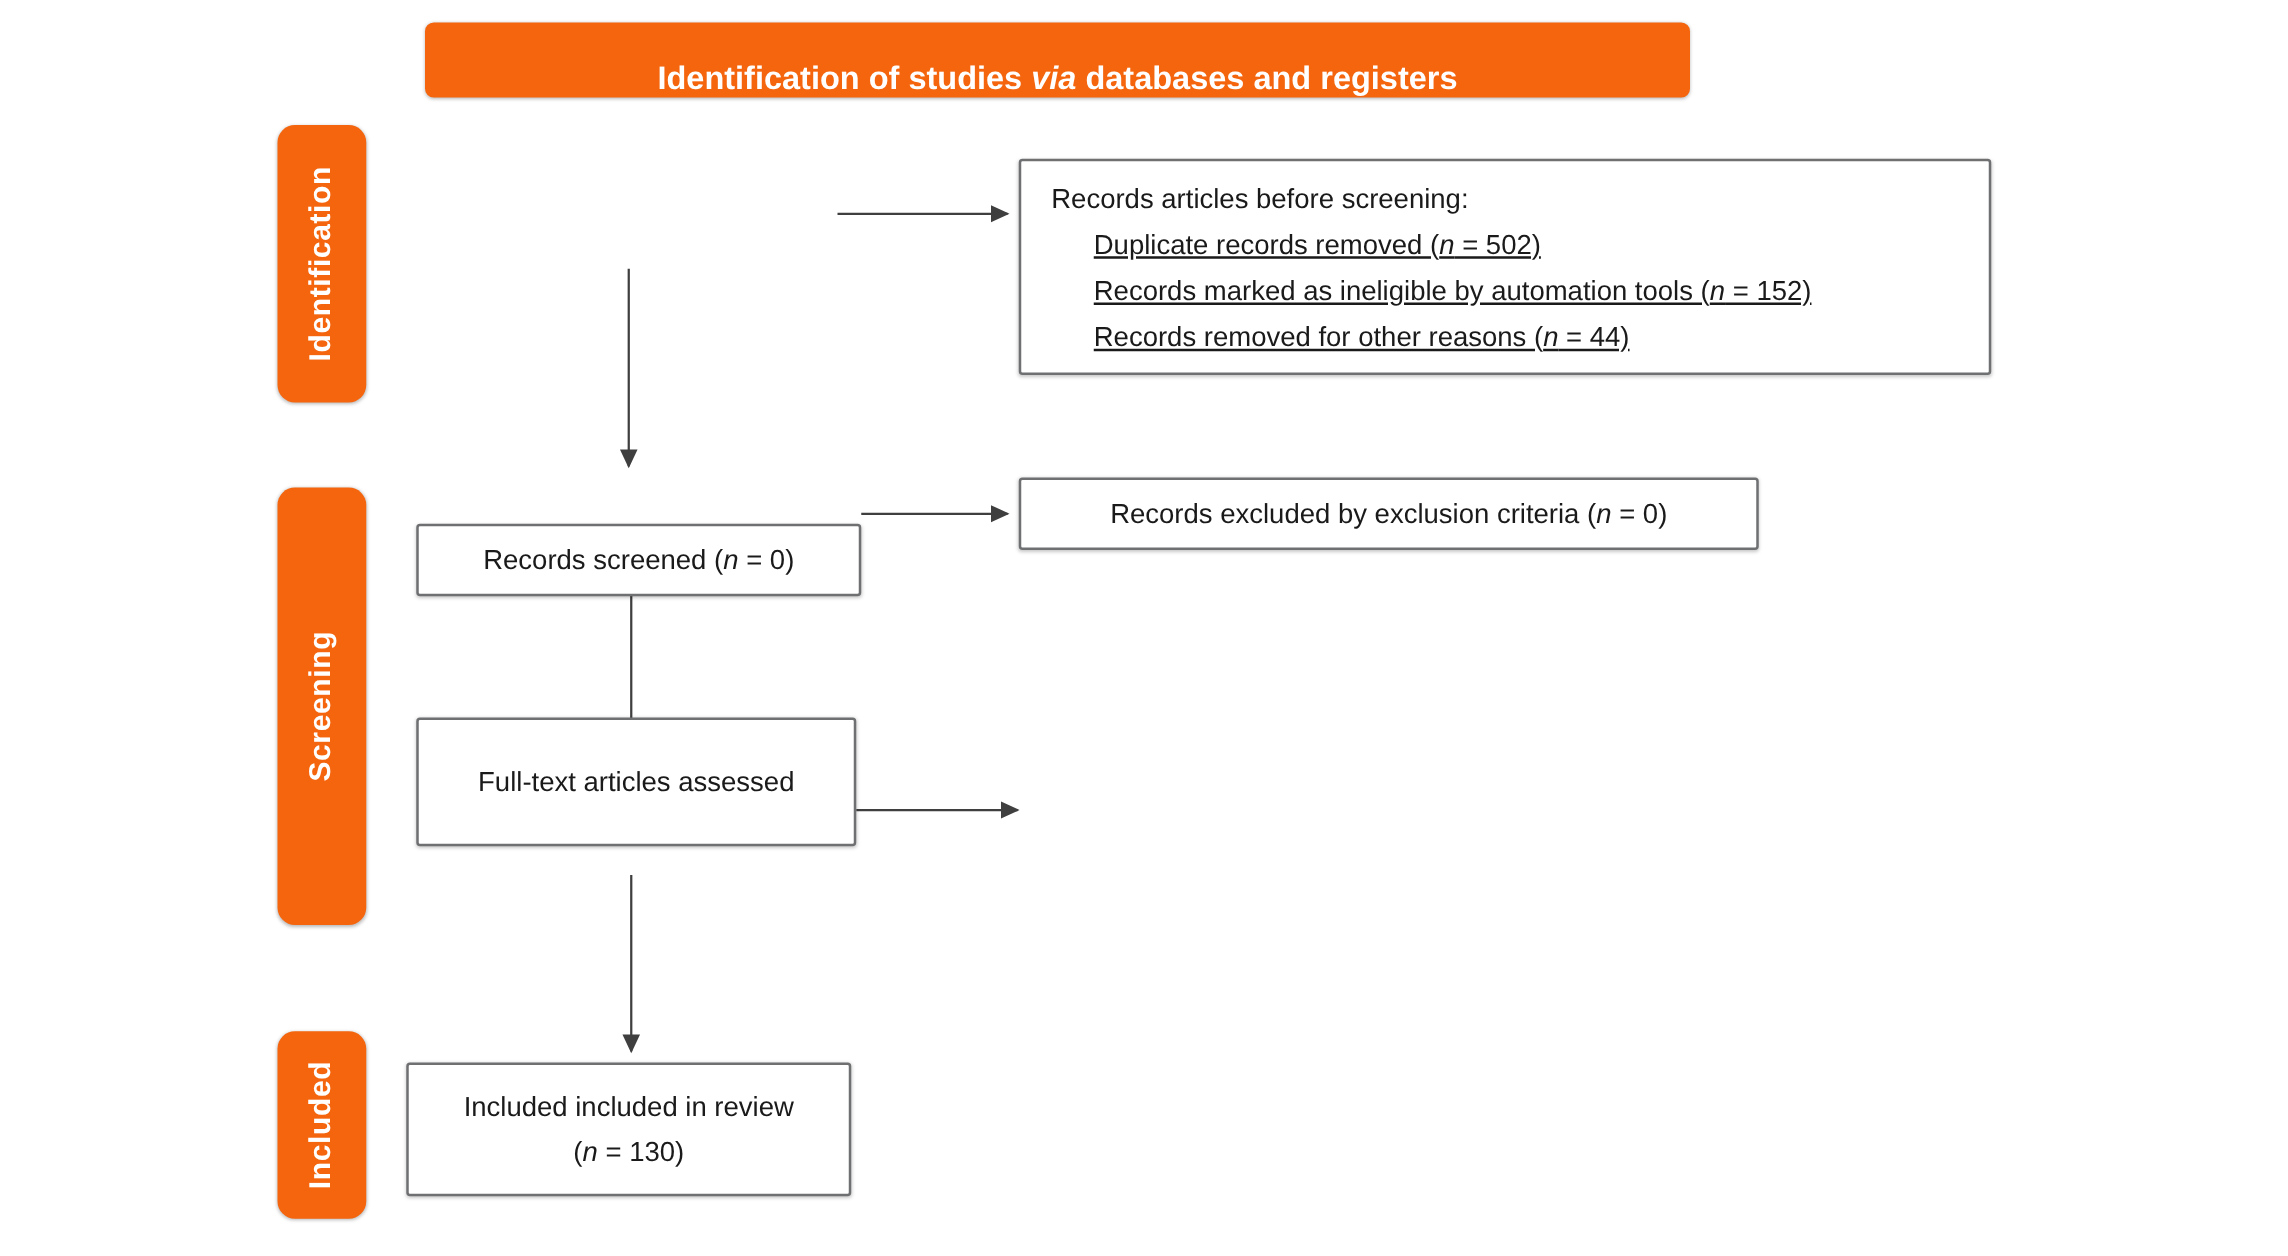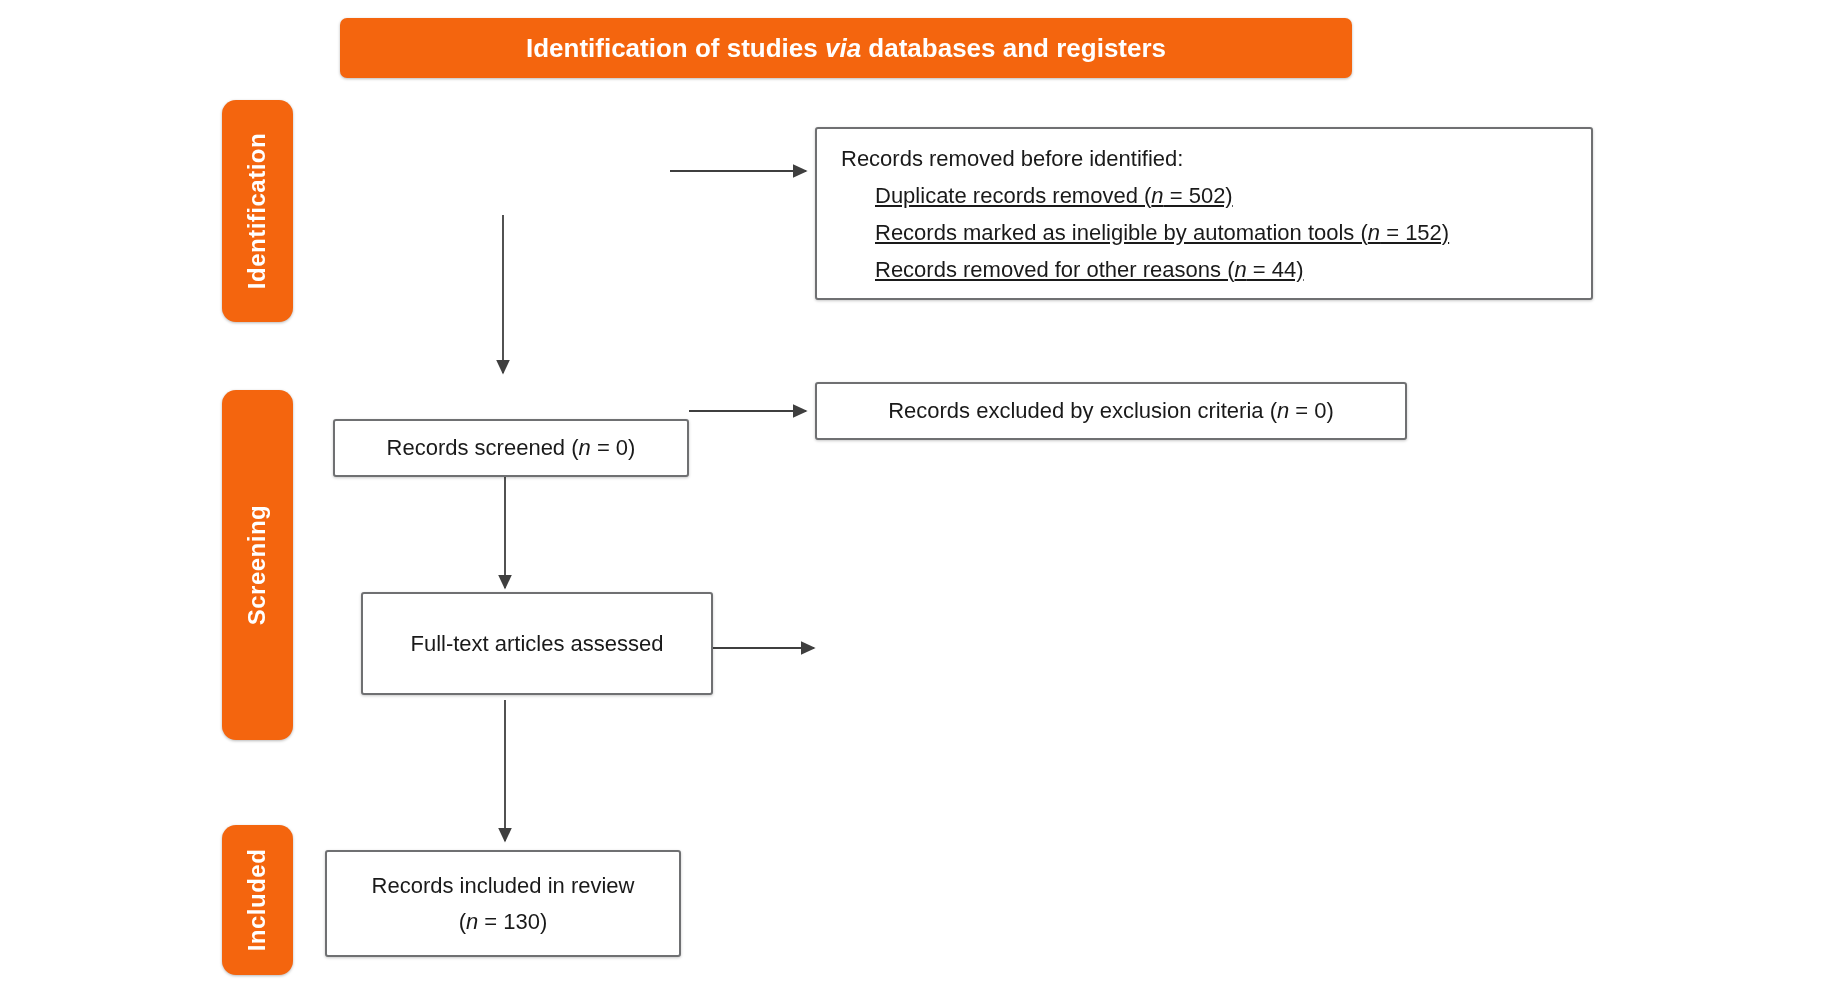--- a/index.html
+++ b/index.html
@@ -15,21 +15,21 @@
     position:relative;
     width:1830px;height:1005px;
     background:#ffffff;
     overflow:hidden;
   }
   
   .title-banner{
     position:absolute;left:340px;top:18px;width:1012px;height:60px;
     background:var(--accent);
     border-radius:7px;
-    display:flex;align-items:center;justify-content:center;
+    display:flex;align-items:flex-end;justify-content:center;
     color:#ffffff;font-weight:bold;font-size:26px;
     box-shadow:0 1px 3px rgba(0,0,0,.28);
   }
   
   .stage-label{
     position:absolute;width:71px;
     background:var(--accent);
     border-radius:14px;
     display:flex;align-items:center;justify-content:center;
     box-shadow:0 1px 3px rgba(0,0,0,.28);
@@ -52,21 +52,21 @@
     display:flex;flex-direction:column;justify-content:center;
     font-size:22px;line-height:36px;
     box-shadow:0 1px 3px rgba(0,0,0,.22);
     padding:6px 18px;
   }
   .flow-box.centered{align-items:center;text-align:center;}
   .box-identified{left:337px;top:128px;width:333px;height:87px;}
   .box-removed{left:815px;top:127px;width:778px;height:173px;line-height:37px;padding-left:24px;}
   .box-screened{left:333px;top:382px;width:356px;height:58px;margin-top:37px;}
   .box-screened-excluded{left:815px;top:382px;width:592px;height:58px;}
-  .box-assessed{left:333px;top:592px;width:352px;height:103px;margin-left:28px;}
+  .box-assessed{left:333px;top:574px;width:352px;height:103px;}
   .box-assessed-excluded{left:823px;top:622px;width:462px;height:56px;}
   .box-included{left:325px;top:850px;width:356px;height:107px;}
   .box-removed .removed-item{padding-left:34px;text-decoration:underline;}
   
   svg.arrows-layer{position:absolute;left:0;top:0;width:1830px;height:1005px;pointer-events:none;}
   svg.arrows-layer line{stroke:var(--arrow);stroke-width:1.8;}
 </style>
 </head>
 <body>
 
@@ -95,37 +95,37 @@
     <line x1="670" y1="171" x2="806" y2="171" marker-end="url(#arrowhead)"></line>
     <line x1="503" y1="215" x2="503" y2="373" marker-end="url(#arrowhead)"></line>
     <line x1="689" y1="411" x2="806" y2="411" marker-end="url(#arrowhead)"></line>
     <line x1="505" y1="440" x2="505" y2="588" marker-end="url(#arrowhead)"></line>
     <line x1="685" y1="648" x2="814" y2="648" marker-end="url(#arrowhead)"></line>
     <line x1="505" y1="700" x2="505" y2="841" marker-end="url(#arrowhead)"></line>
   </svg>
 
 
   <div class="flow-box box-removed">
-    <div>Records removed before identified:</div>
+    <div>Records articles before screening:</div>
     <div class="removed-item">Duplicate records removed (<i>n</i> = 502)</div>
     <div class="removed-item">Records marked as ineligible by automation tools (<i>n</i> = 152)</div>
     <div class="removed-item">Records removed for other reasons (<i>n</i> = 44)</div>
   </div>
 
   <div class="flow-box box-screened centered">
     <div>Records screened (<i>n</i> = 0)</div>
   </div>
 
   <div class="flow-box box-screened-excluded centered">
     <div>Records excluded by exclusion criteria (<i>n</i> = 0)</div>
   </div>
 
   <div class="flow-box box-assessed centered">
     <div>Full-text articles assessed</div>
   </div>
 
 
   <div class="flow-box box-included centered">
-    <div>Records included in review</div>
+    <div>Included included in review</div>
     <div>(<i>n</i> = 130)</div>
   </div>
 
 </div>
 
 </body></html>

